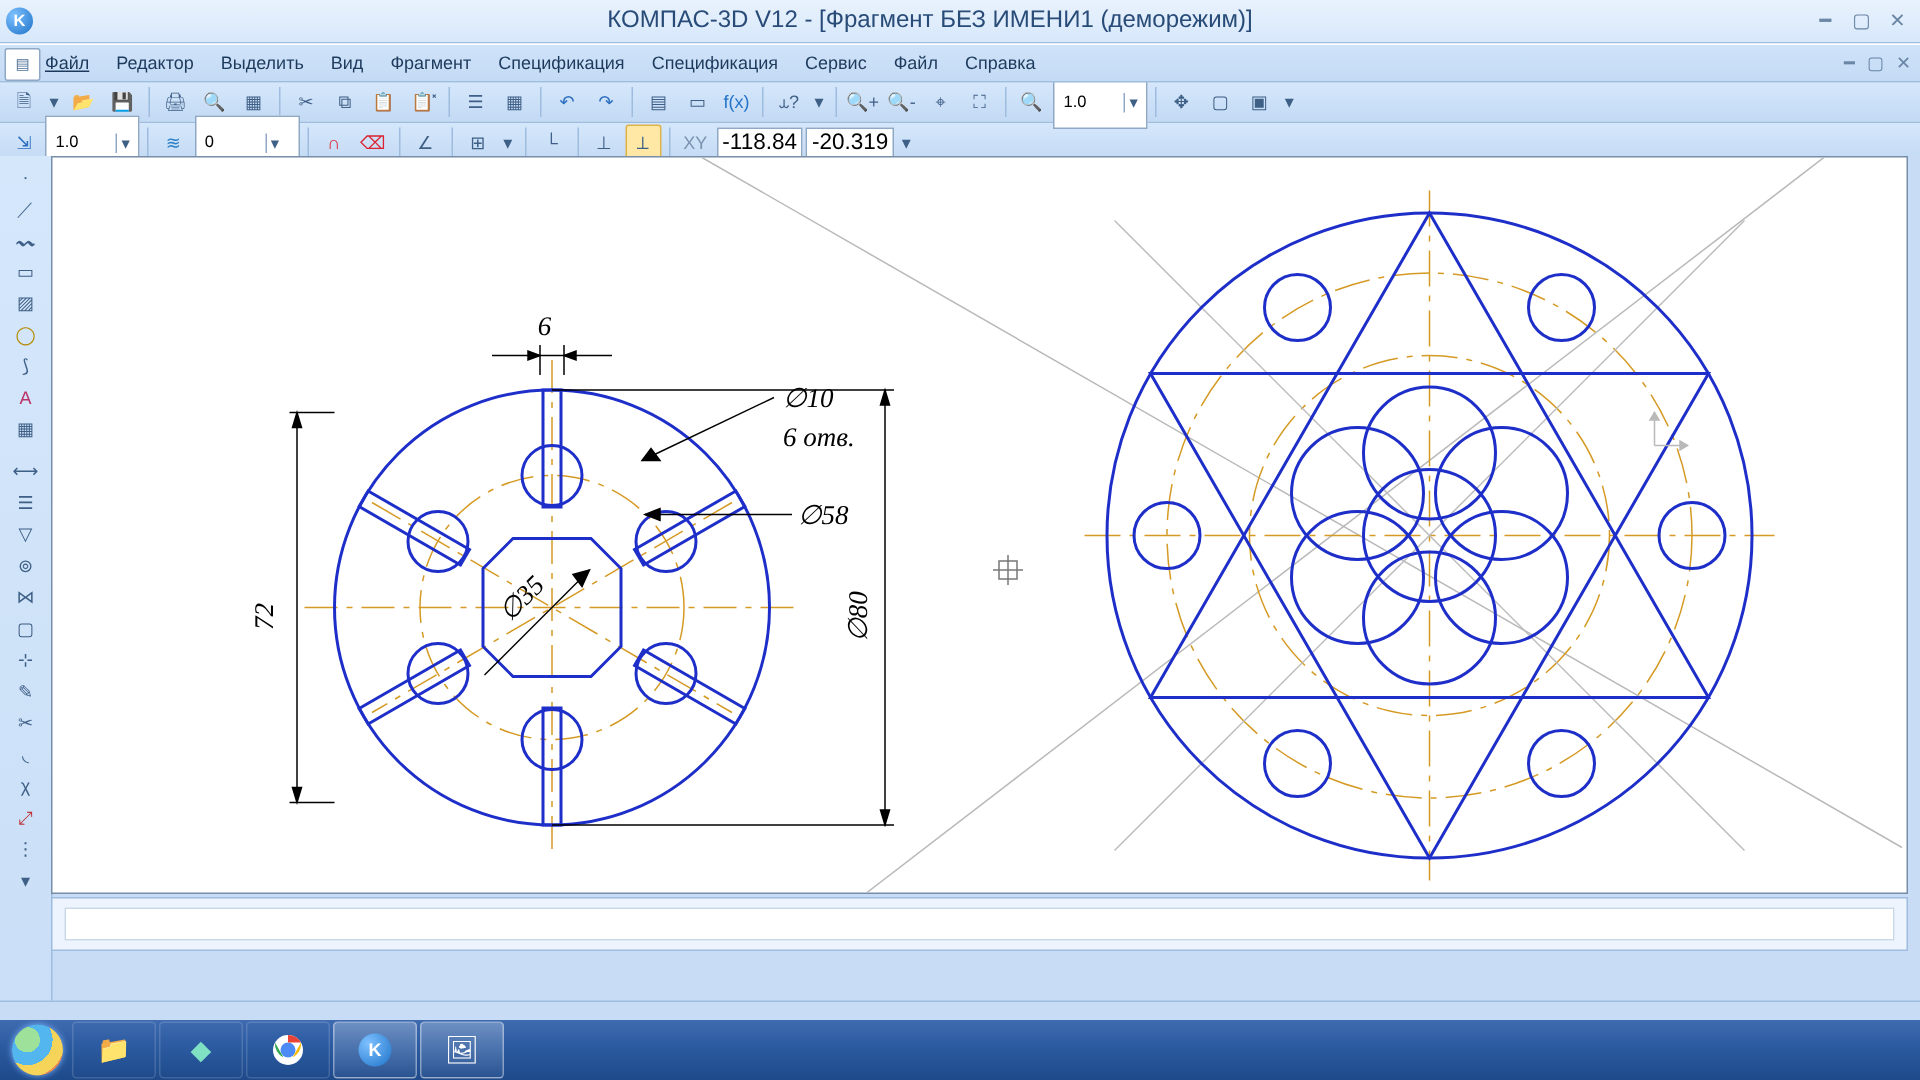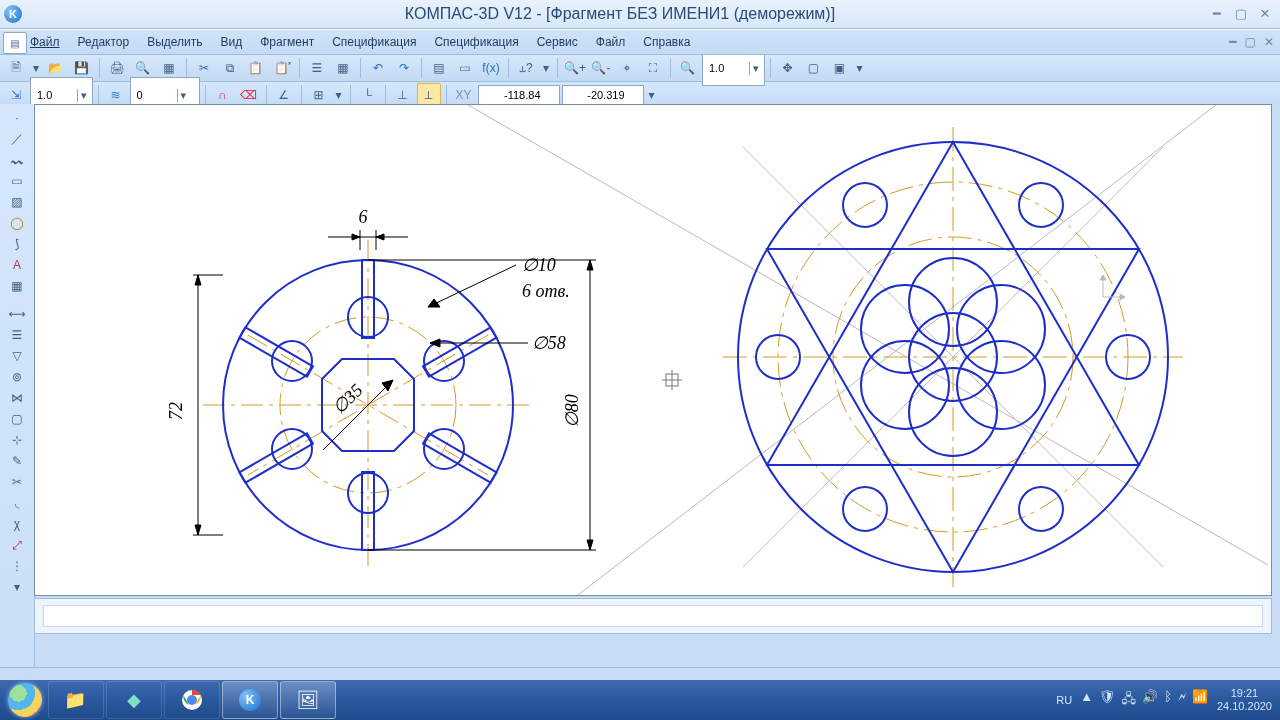--- a/index.html
+++ b/index.html
@@ -15,21 +15,21 @@
   .menubar span u{}
   .menubar .mdibtns{margin-left:auto;display:flex;gap:8px;padding-right:6px;color:#6b86a6}
   
   .toolbar{height:26px;background:linear-gradient(#d5e7fb,#c3daf4);border-bottom:1px solid #9ebcde;display:flex;align-items:center;padding:0 4px;gap:2px}
   .tb{width:22px;height:22px;display:flex;align-items:center;justify-content:center;font-size:12px;color:#3e5f86;border:1px solid transparent;border-radius:2px}
   .tb.on{background:#ffe8a6;border-color:#e0b24a}
   .sep{width:1px;height:20px;background:#9ebcde;margin:0 3px}
   .combo{height:20px;border:1px solid #8fa8c5;background:#fff;display:flex;align-items:center;padding:7px 2px;font-size:11px}
   .combo span.val{min-width:36px;padding:0 4px}
   .combo span.arrow{border-left:1px solid #8fa8c5;padding:0 3px;color:#3e5f86}
-  .coord{height:18px;border:1px solid #8fa8c5;background:#fff;font-size:11px;padding:0 18px;min-width:44px;text-align:right;line-height:18px}
+  .coord{height:18px;border:1px solid #8fa8c5;background:#fff;font-size:15px;padding:0 3px;min-width:44px;text-align:right;line-height:18px}
   
   .workspace{position:absolute;left:0;top:104px;right:0;bottom:52px;background:#c8ddf5}
   .palette{position:absolute;left:0;top:0;width:34px;bottom:0;background:linear-gradient(#d5e7fb,#cadff7);border-right:1px solid #9ebcde;display:flex;flex-direction:column;align-items:center;padding-top:4px;gap:1px}
   .palette .tb{width:22px;height:18px;font-size:12px}
   
   .canvas-wrap{position:absolute;left:34px;top:0;right:8px;bottom:0}
   .canvas{position:absolute;left:0;top:0;right:0;height:490px;background:#fff;border:1px solid #778ea9}
   .propband{position:absolute;left:0;top:494px;right:0;height:34px;background:#edf4fd;border:1px solid #9ebcde}
   .whitebox{position:absolute;left:8px;top:6px;right:8px;height:20px;background:#fff;border:1px solid #c8d7ea}
   
@@ -339,29 +339,13 @@
         <path d="M11 1a10 10 0 0 1 8.7 5H11z" fill="#e94435"></path>
         <path d="M2.3 6 8 16a10 10 0 0 1-5.7-10z" fill="#34a853"></path>
         <path d="M19.7 6 14 16a10 10 0 0 0 5.7-10z" fill="#fbbc05"></path>
       </svg>
   </div>
   <div class="tbitem active">
     <div style="width:22px;height:22px;border-radius:50%;background:radial-gradient(circle at 30% 30%,#7ec1ff,#1d72c9);color:#fff;font-weight:bold;font-size:12px;display:flex;align-items:center;justify-content:center">K</div>
   </div>
   <div class="tbitem active" style="color:#fff">🖼</div>
 
-  <div class="tray">
-    <span>RU</span>
-    <div class="icons">
-      <span>▲</span>
-      <span>🛡</span>
-      <span>🖧</span>
-      <span>🔊</span>
-      <span>ᛒ</span>
-      <span>🗲</span>
-      <span>📶</span>
-    </div>
-    <div class="clock">
-      <div>19:21</div>
-      <div>24.10.2020</div>
-    </div>
-  </div>
 </div>
 
 </body></html>

